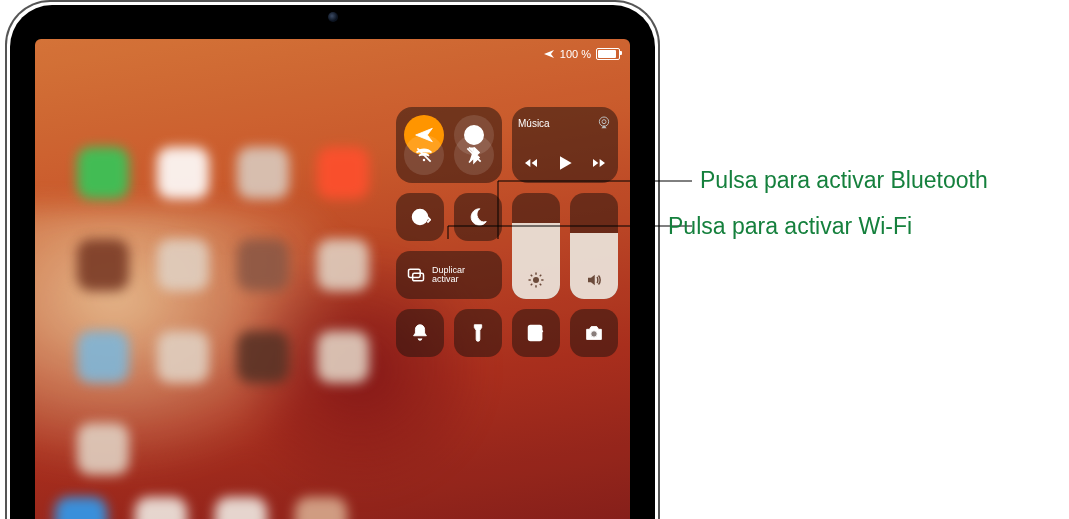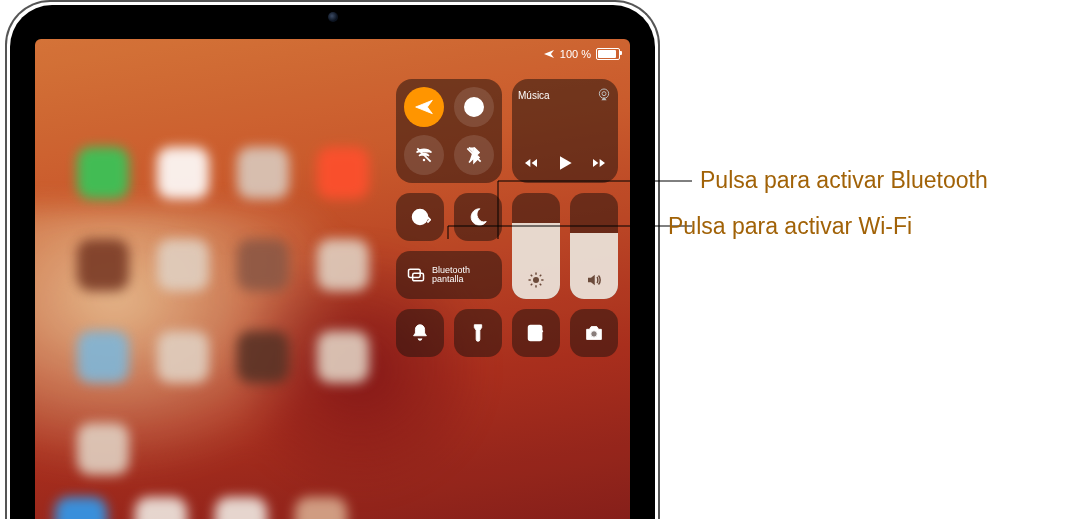--- a/index.html
+++ b/index.html
@@ -145,20 +145,21 @@
   }
   .tile {
     background: rgba(40,20,15,0.55);
     border-radius:16px;
     position:relative;
     color:#fff;
   }
   .tile-big {
     grid-column: span 2;
     grid-row: span 1;
+    margin-top: 28px;
   }
   .btn-circle {
     width:40px; height:40px;
     border-radius:50%;
     background:rgba(255,255,255,0.12);
     display:flex;
     align-items:center;
     justify-content:center;
     position:absolute;
   }
@@ -243,21 +244,21 @@
   
   .callouts{
     position:absolute;
     left:0; top:0;
     width:1069px; height:519px;
     pointer-events:none;
   }
   .callout-text{
     position:absolute;
     font-size:23px;
-    color:#a16207;
+    color:#15803d;
     white-space:nowrap;
     text-align:center;
   }
 </style>
 </head>
 <body>
 
 <div class="stage">
 
   <div class="ipad">
@@ -389,21 +390,21 @@
                 <path d="M16 8c1.5 1.5 1.5 6.5 0 8" fill="none" stroke="#6b4a3a"></path>
                 <path d="M18 6c3 3 3 9 0 12" fill="none" stroke="#6b4a3a"></path>
               </svg>
           </div>
 
           <div class="mirror" style="grid-column:1 / span 2; grid-row:3;">
             <svg class="glyph" viewBox="0 0 24 24" stroke-width="1.8">
                 <rect x="3" y="5" width="14" height="10" rx="2"></rect>
                 <rect x="8" y="10" width="13" height="9" rx="2"></rect>
               </svg>
-            <span>Bluetooth pantalla</span>
+            <span>Duplicar activar</span>
           </div>
 
           <div class="square" style="grid-column:1; grid-row:4;">
             <svg class="glyph" viewBox="0 0 24 24" fill="#fff" stroke="none">
                 <path d="M12 3a5 5 0 0 0-5 5v4l-2 3h14l-2-3V8a5 5 0 0 0-5-5zM10 18a2 2 0 0 0 4 0"></path>
               </svg>
           </div>
           <div class="square" style="grid-column:2; grid-row:4;">
             <svg class="glyph" viewBox="0 0 24 24" fill="#fff" stroke="none">
                 <path d="M8 3h8v3l-2 3v10a2 2 0 0 1-4 0V9L8 6z"></path>

